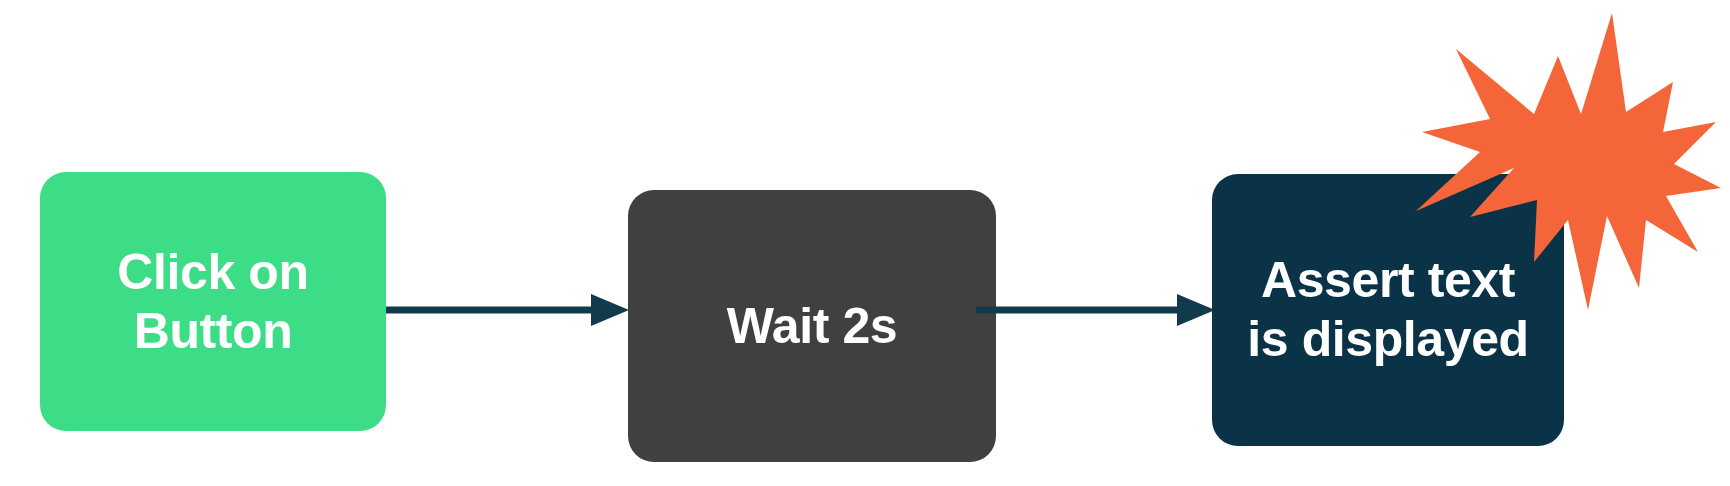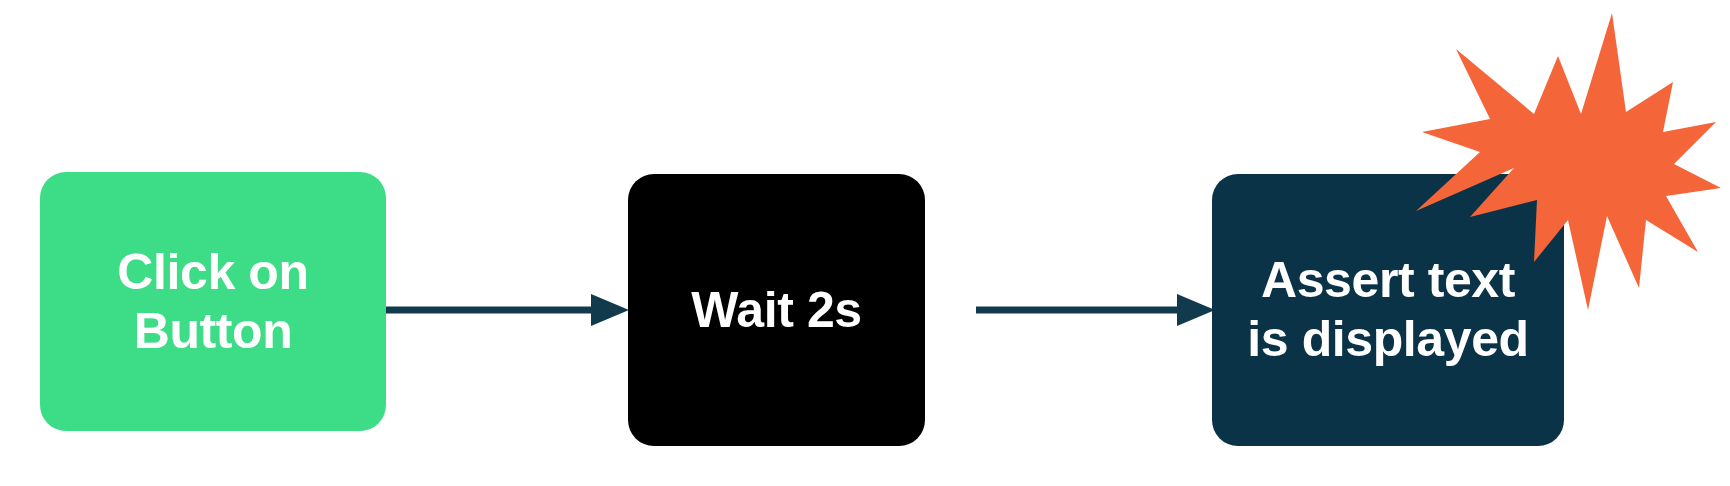--- a/index.html
+++ b/index.html
@@ -38,24 +38,24 @@
   }
   #node-click {
     left: 40px;
     top: 172px;
     width: 346px;
     height: 259px;
     background: #3ddc87;
   }
   #node-wait {
     left: 628px;
-    top: 174px;
-    width: 297px;
+    top: 190px;
+    width: 368px;
     height: 272px;
-    background: #000000;
+    background: #404040;
   }
   #node-assert {
     left: 1212px;
     top: 174px;
     width: 352px;
     height: 272px;
     background: #0b3347;
   }
   .connector {
     position: absolute;

